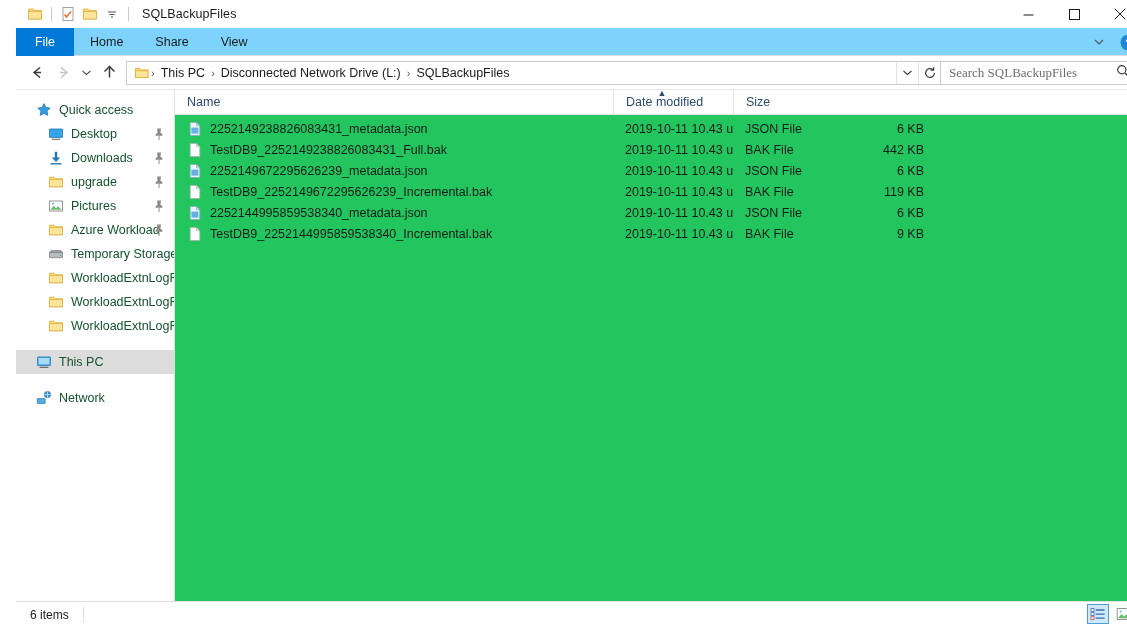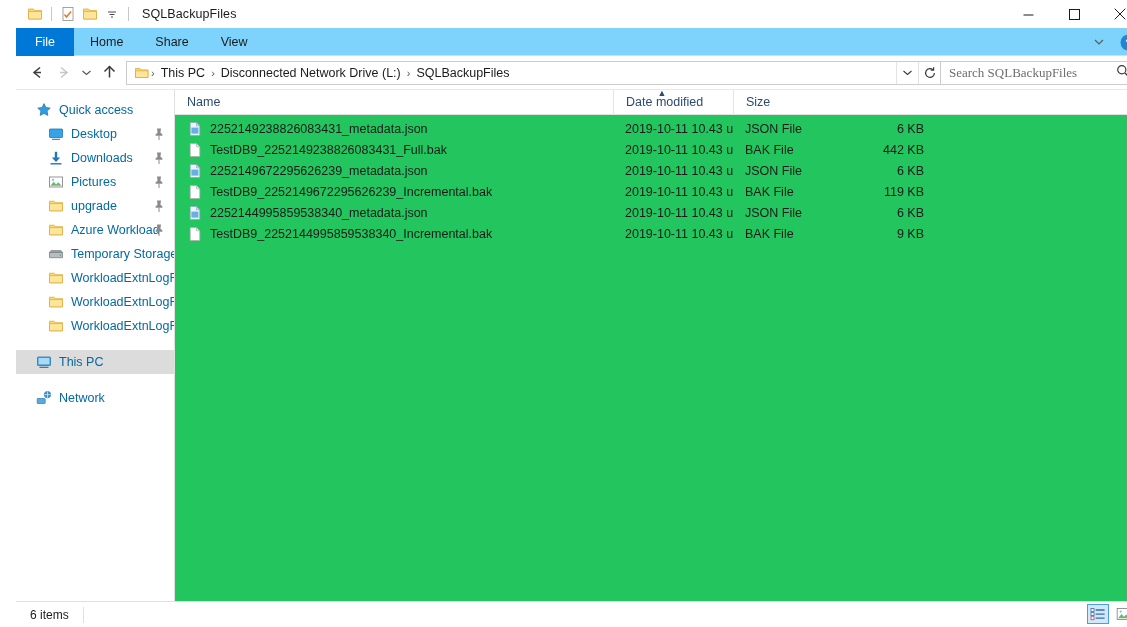--- a/index.html
+++ b/index.html
@@ -69,21 +69,21 @@
   .searchbox input::placeholder { color:#6d6d6d; }
 
   
   .body { flex:1; display:flex; min-height:0; border-top: 1px solid #e8e8e8;}
   .navpane {
     width: 159px; flex: 0 0 159px; background:#fff; border-right:1px solid #e0e0e0;
     padding-top: 8px; overflow:hidden;
   }
   .nav-item {
     height: 24px; display:flex; align-items:center; padding-left: 24px; position:relative;
-    font-size: 12.5px; color:#0369a1; white-space:nowrap; overflow:hidden;
+    font-size: 12.5px; color:#14532d; white-space:nowrap; overflow:hidden;
   }
   .nav-item.root { padding-left: 20px; }
   .nav-item.child { padding-left: 32px; }
   .nav-item.selected { background:#dcdcdc; }
   .nav-ico { width:16px; height:16px; margin-right:7px; flex:0 0 16px; display:flex; align-items:center; justify-content:center;}
   .nav-label { overflow:hidden; }
   .pin { position:absolute; right: 9px; top: 5px; width:12px; height:14px; }
   .nav-gap { height: 12px; }
 
   
@@ -303,42 +303,42 @@
               <path d="M4 1.5h4l-.6 4 2 2v1.2H2.6V7.5l2-2z" fill="#8a8a8a"></path>
               <path d="M6 8.7V13" stroke="#8a8a8a" stroke-width="1"></path>
             </svg>
         </span>
       </div>
 
 
       <div class="nav-item child">
         <span class="nav-ico">
           <svg width="16" height="16" viewBox="0 0 16 16">
-              <rect x="1.5" y="3" width="13" height="10" fill="#fff" stroke="#8a8a8a" stroke-width="0.9"></rect>
-              <path d="M2.4 11.8l3.4-4 2.3 2.6 2-2.2 3.5 3.6z" fill="#6cb86c"></path>
-              <circle cx="5" cy="5.8" r="1.1" fill="#6fc4e8"></circle>
-            </svg>
-        </span>
-        <span class="nav-label">Pictures</span>
+              <path d="M1.5 3.2h4.6l1.1 1.5H14.5v8.1H1.5z" fill="#ffd966" stroke="#d9ab3e" stroke-width="0.8"></path>
+              <path d="M1.5 5.6h13v7.2h-13z" fill="#ffe59a" stroke="#d9ab3e" stroke-width="0.7"></path>
+            </svg>
+        </span>
+        <span class="nav-label">upgrade</span>
         <span class="pin">
           <svg width="12" height="14" viewBox="0 0 12 14">
               <path d="M4 1.5h4l-.6 4 2 2v1.2H2.6V7.5l2-2z" fill="#8a8a8a"></path>
               <path d="M6 8.7V13" stroke="#8a8a8a" stroke-width="1"></path>
             </svg>
         </span>
       </div>
 
       <div class="nav-item child">
         <span class="nav-ico">
           <svg width="16" height="16" viewBox="0 0 16 16">
-              <path d="M1.5 3.2h4.6l1.1 1.5H14.5v8.1H1.5z" fill="#ffd966" stroke="#d9ab3e" stroke-width="0.8"></path>
-              <path d="M1.5 5.6h13v7.2h-13z" fill="#ffe59a" stroke="#d9ab3e" stroke-width="0.7"></path>
-            </svg>
-        </span>
-        <span class="nav-label">upgrade</span>
+              <rect x="1.5" y="3" width="13" height="10" fill="#fff" stroke="#8a8a8a" stroke-width="0.9"></rect>
+              <path d="M2.4 11.8l3.4-4 2.3 2.6 2-2.2 3.5 3.6z" fill="#6cb86c"></path>
+              <circle cx="5" cy="5.8" r="1.1" fill="#6fc4e8"></circle>
+            </svg>
+        </span>
+        <span class="nav-label">Pictures</span>
         <span class="pin">
           <svg width="12" height="14" viewBox="0 0 12 14">
               <path d="M4 1.5h4l-.6 4 2 2v1.2H2.6V7.5l2-2z" fill="#8a8a8a"></path>
               <path d="M6 8.7V13" stroke="#8a8a8a" stroke-width="1"></path>
             </svg>
         </span>
       </div>
 
       <div class="nav-item child">
         <span class="nav-ico">

